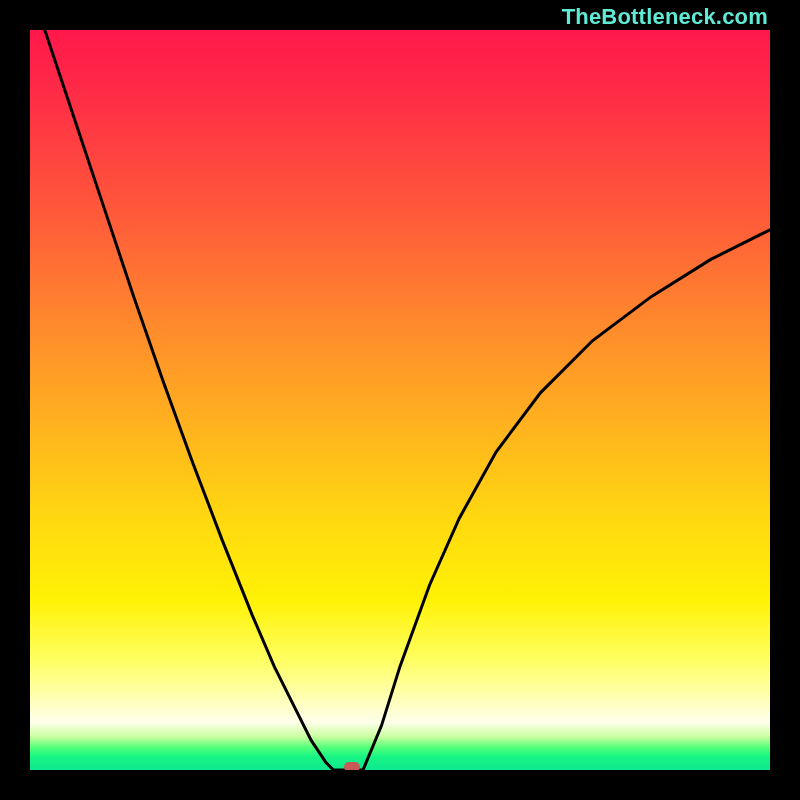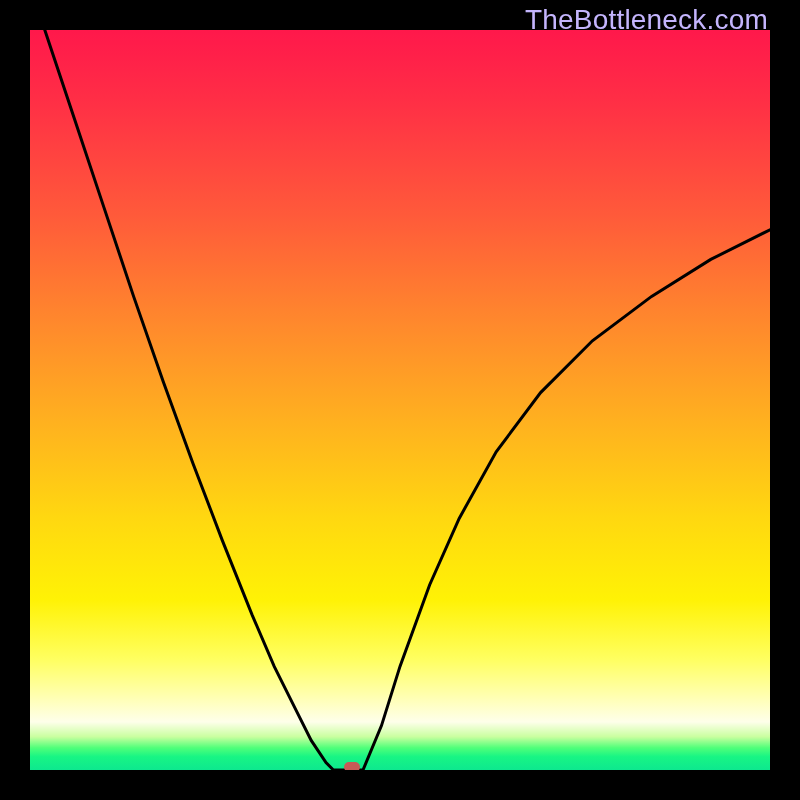--- a/index.html
+++ b/index.html
@@ -38,23 +38,23 @@
       #caffa0 95.5%,
       #50ff7a 97%,
       #18f584 98.2%,
       #0de88f 100%
     );
   }
   .watermark {
     position: absolute;
     top: 4px;
     right: 32px;
-    color: #c4b5fd;
-    font-size: 28px;
-    font-weight: 400;
+    color: #5eead4;
+    font-size: 22px;
+    font-weight: 700;
     letter-spacing: 0.2px;
     user-select: none;
   }
   svg.curve {
     position: absolute;
     inset: 0;
     width: 100%;
     height: 100%;
     overflow: visible;
   }

